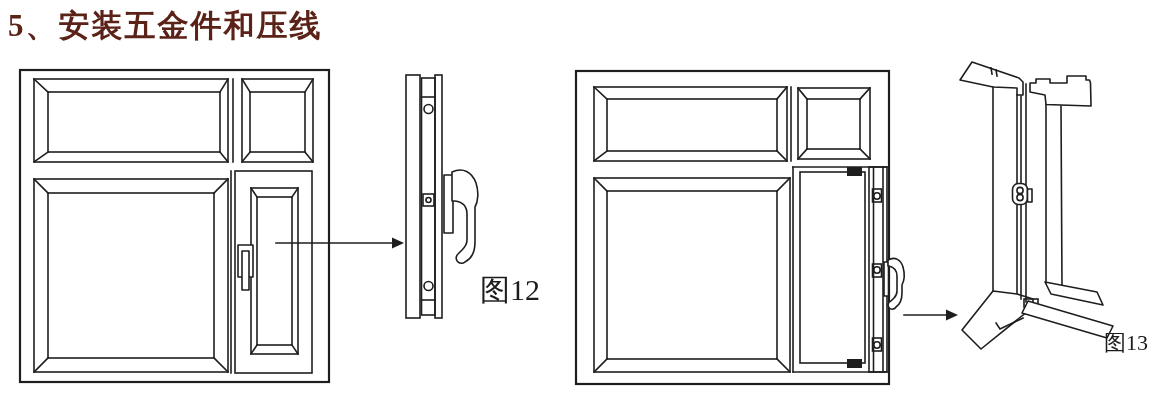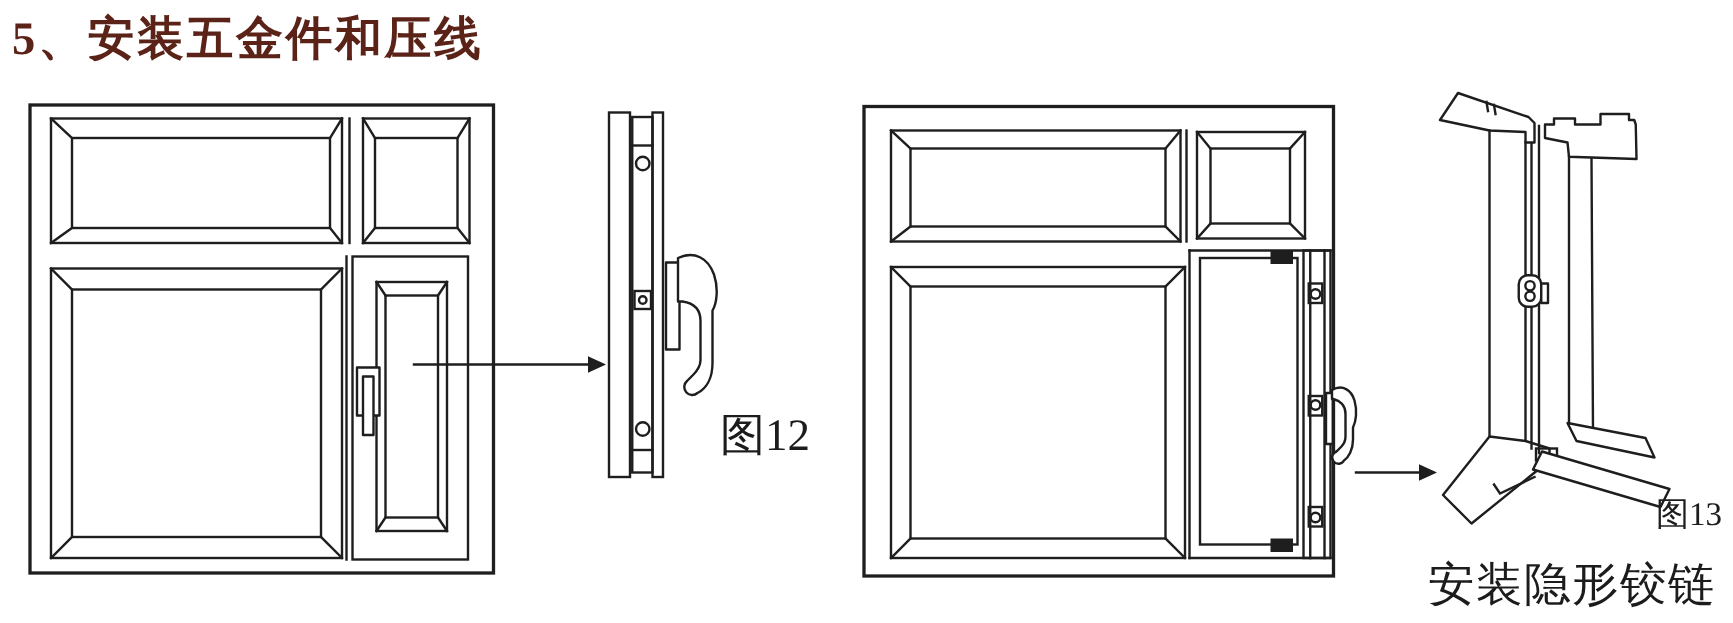--- a/index.html
+++ b/index.html
@@ -208,15 +208,14 @@
         <line class="ln" x1="1046" y1="104.5" x2="1046" y2="283"></line>
         <line class="ln" x1="1061" y1="106" x2="1062" y2="287"></line>
         <polygon class="lnf" points="1045,282 1097,292 1103,305 1051,294"></polygon>
         <polygon class="lnf" points="1028,301 1113,326 1107,338 1022,313"></polygon>
       </g>
     </g>
   </svg>
 
   <div class="fig-label" id="fig12-label">图12</div>
   <div class="fig-label" id="fig13-label">图13</div>
-  <div class="fig-label" id="fig13-caption">安装隐形铰链</div>
 
 </div>
 
 </body></html>

